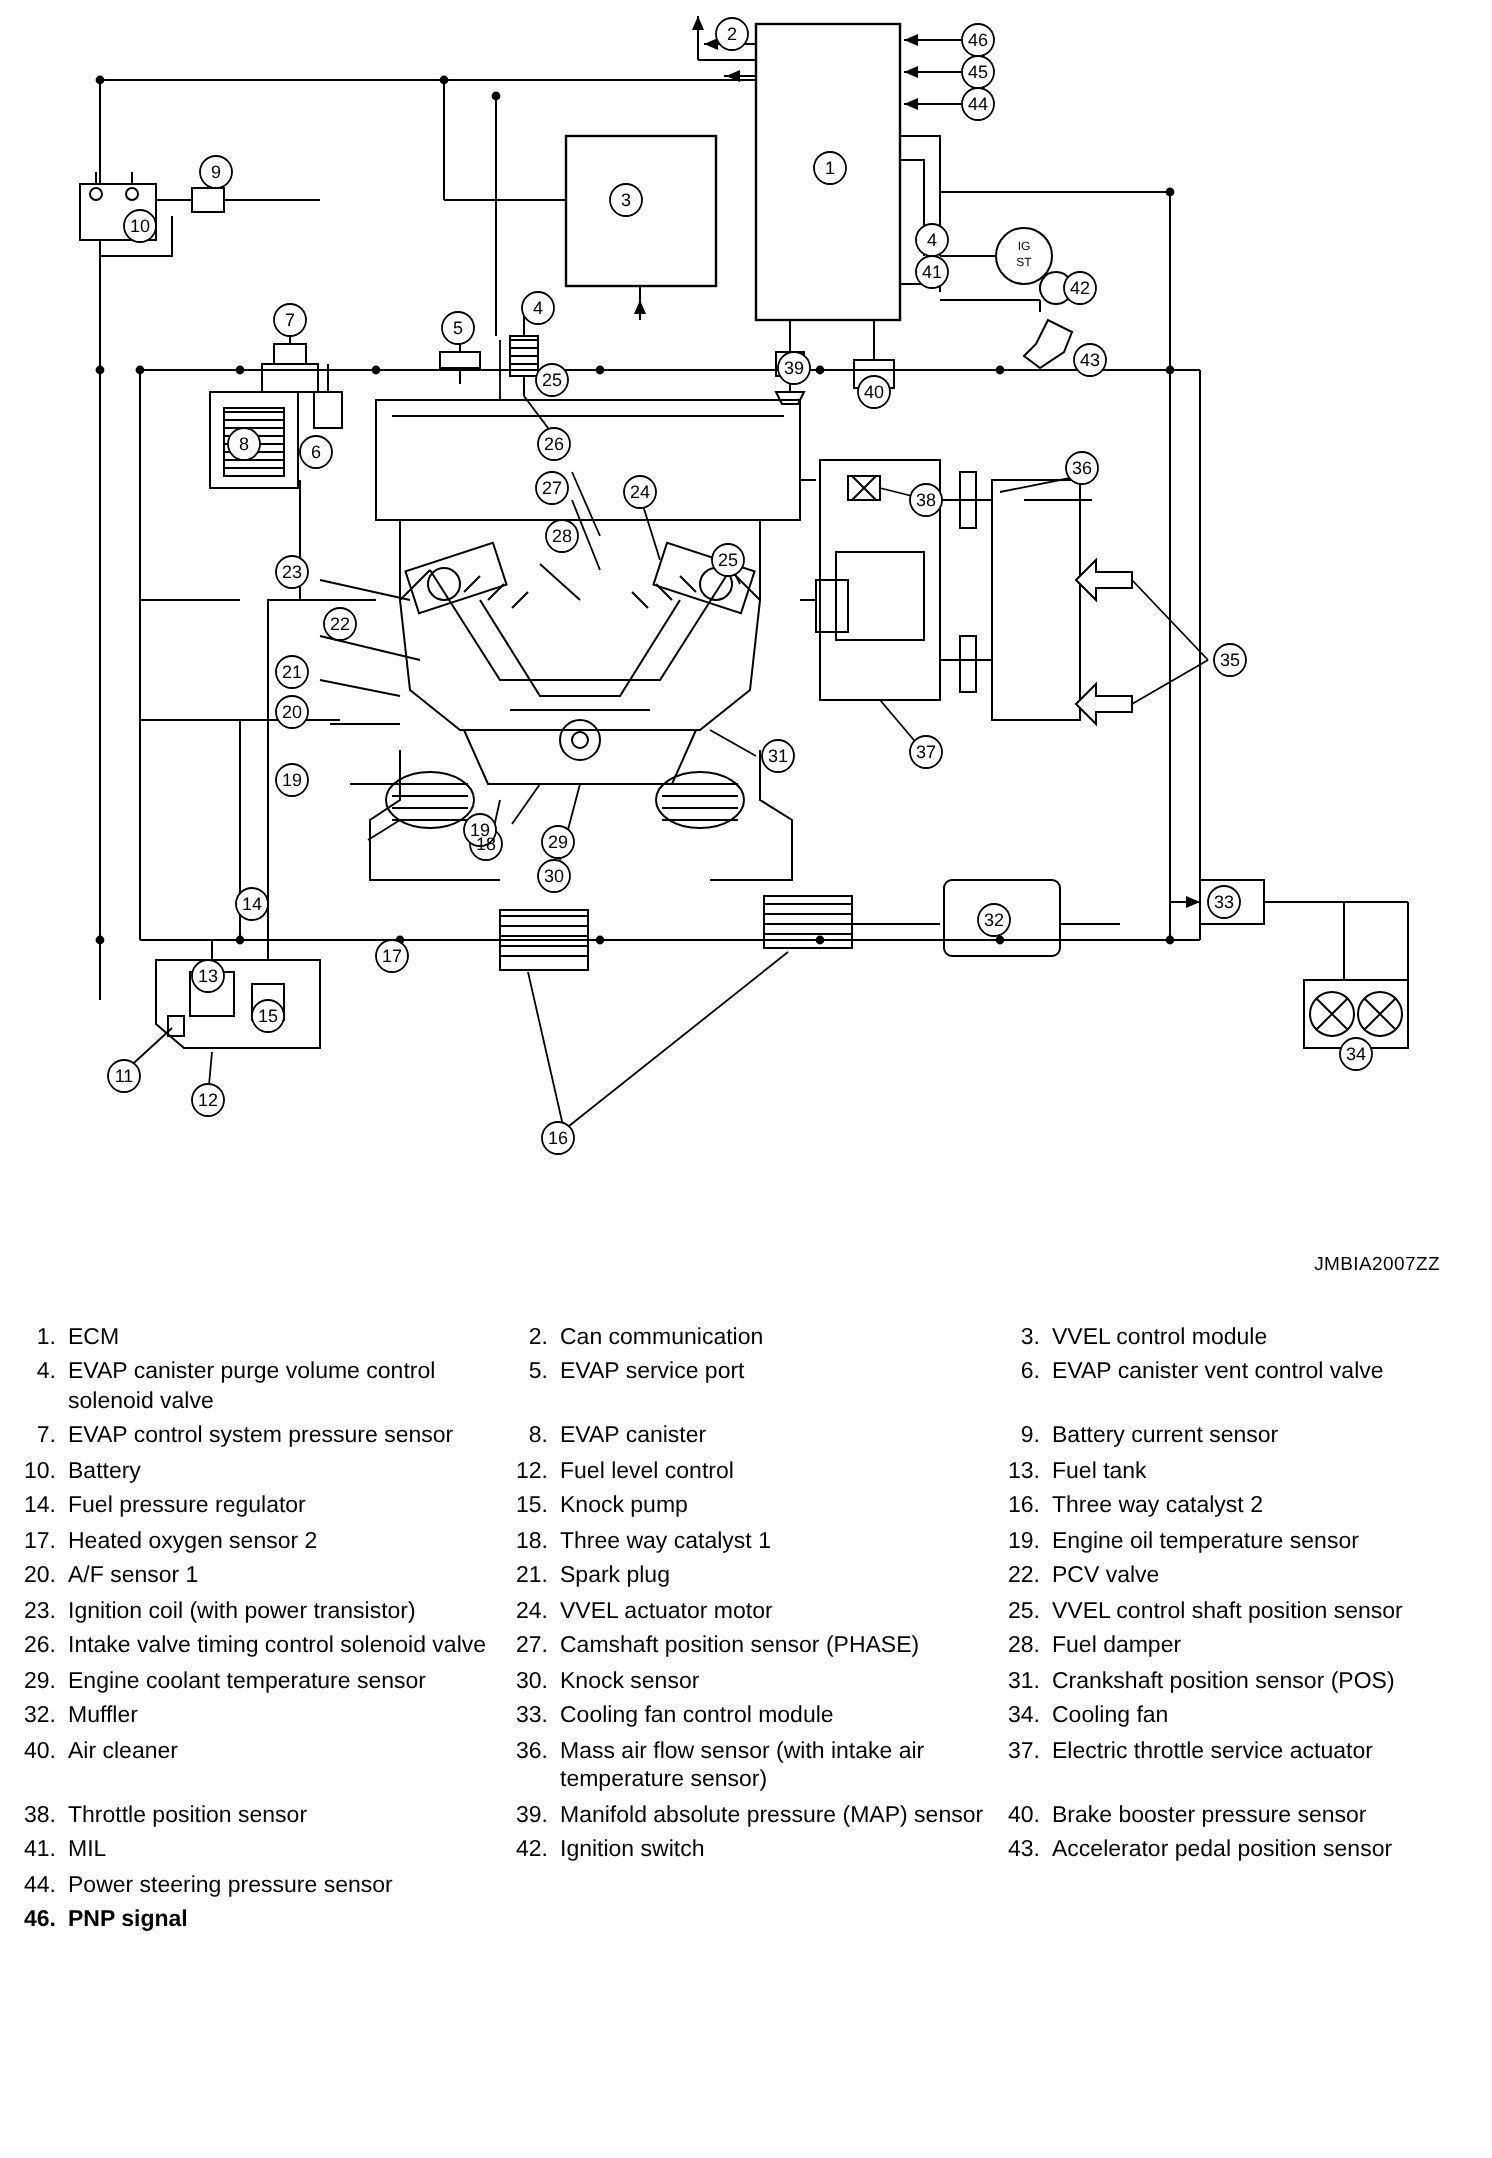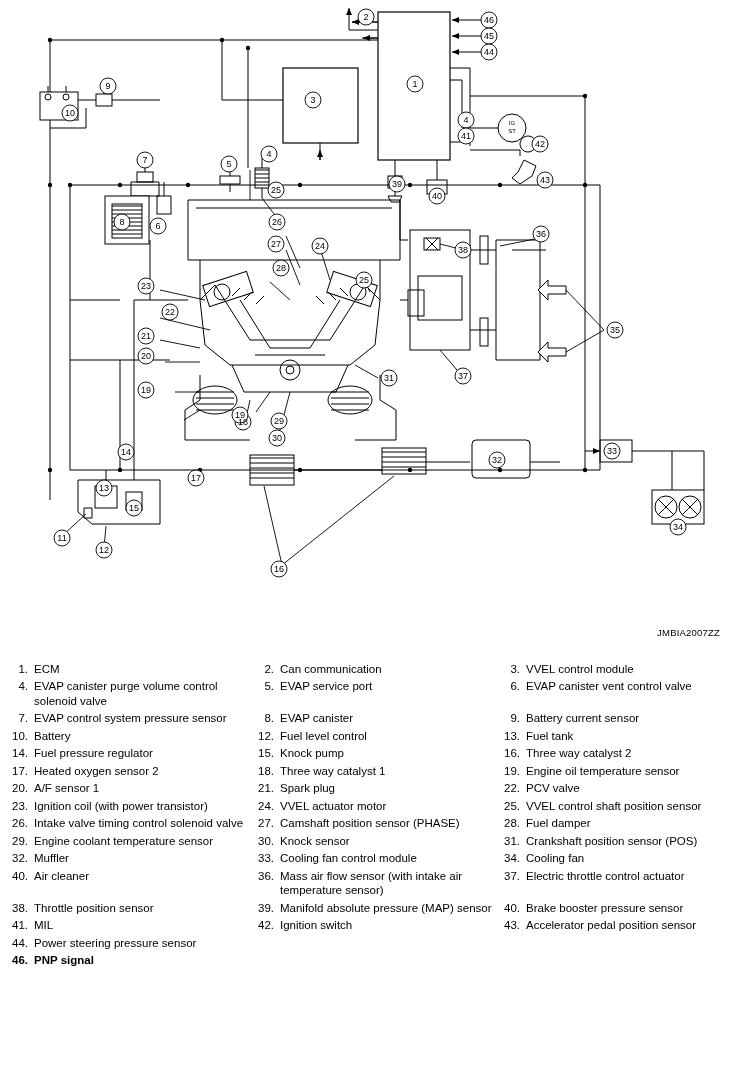--- a/index.html
+++ b/index.html
@@ -518,21 +518,21 @@
       <span class="legend-num">40.</span>
       <span class="legend-label">Air cleaner</span>
     </div>
     <div class="legend-item">
       <span class="legend-num">36.</span>
       <span class="legend-label">Mass air flow sensor (with intake air temperature sensor)</span>
     </div>
 
     <div class="legend-item">
       <span class="legend-num">37.</span>
-      <span class="legend-label">Electric throttle control actuator</span>
+      <span class="legend-label">Electric throttle service actuator</span>
     </div>
     <div class="legend-item">
       <span class="legend-num">38.</span>
       <span class="legend-label">Throttle position sensor</span>
     </div>
     <div class="legend-item">
       <span class="legend-num">39.</span>
       <span class="legend-label">Manifold absolute pressure (MAP) sensor</span>
     </div>
 

